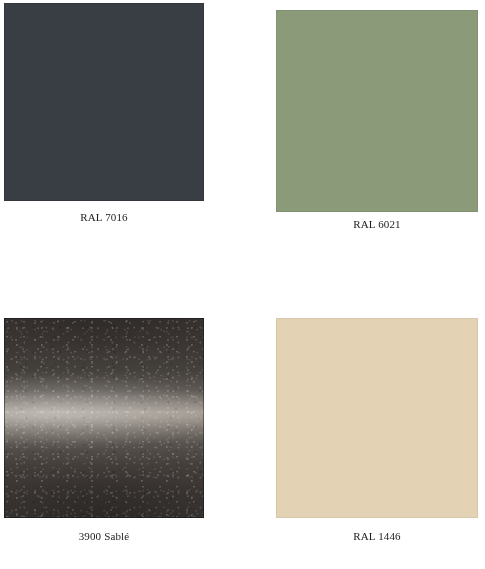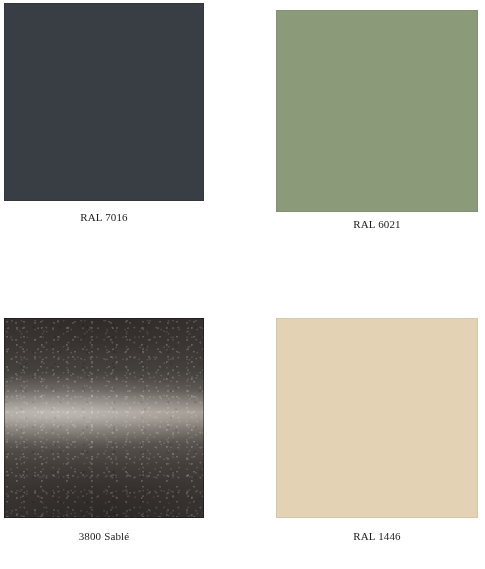--- a/index.html
+++ b/index.html
@@ -147,21 +147,21 @@
   <div class="swatch-cell" id="cell-ral6021">
     <div class="swatch-chip chip-flat" id="chip-ral6021"></div>
     <div class="swatch-label">RAL 6021</div>
   </div>
 
   <div class="swatch-cell" id="cell-sable2900">
     <div class="swatch-chip" id="chip-sable2900">
       <div class="speckle"></div>
       <div class="sheen"></div>
     </div>
-    <div class="swatch-label">3800 Sablé</div>
+    <div class="swatch-label">3900 Sablé</div>
   </div>
 
   <div class="swatch-cell" id="cell-ral1015">
     <div class="swatch-chip chip-flat" id="chip-ral1015"></div>
     <div class="swatch-label">RAL 1446</div>
   </div>
 
 </div>
 
 </body></html>

